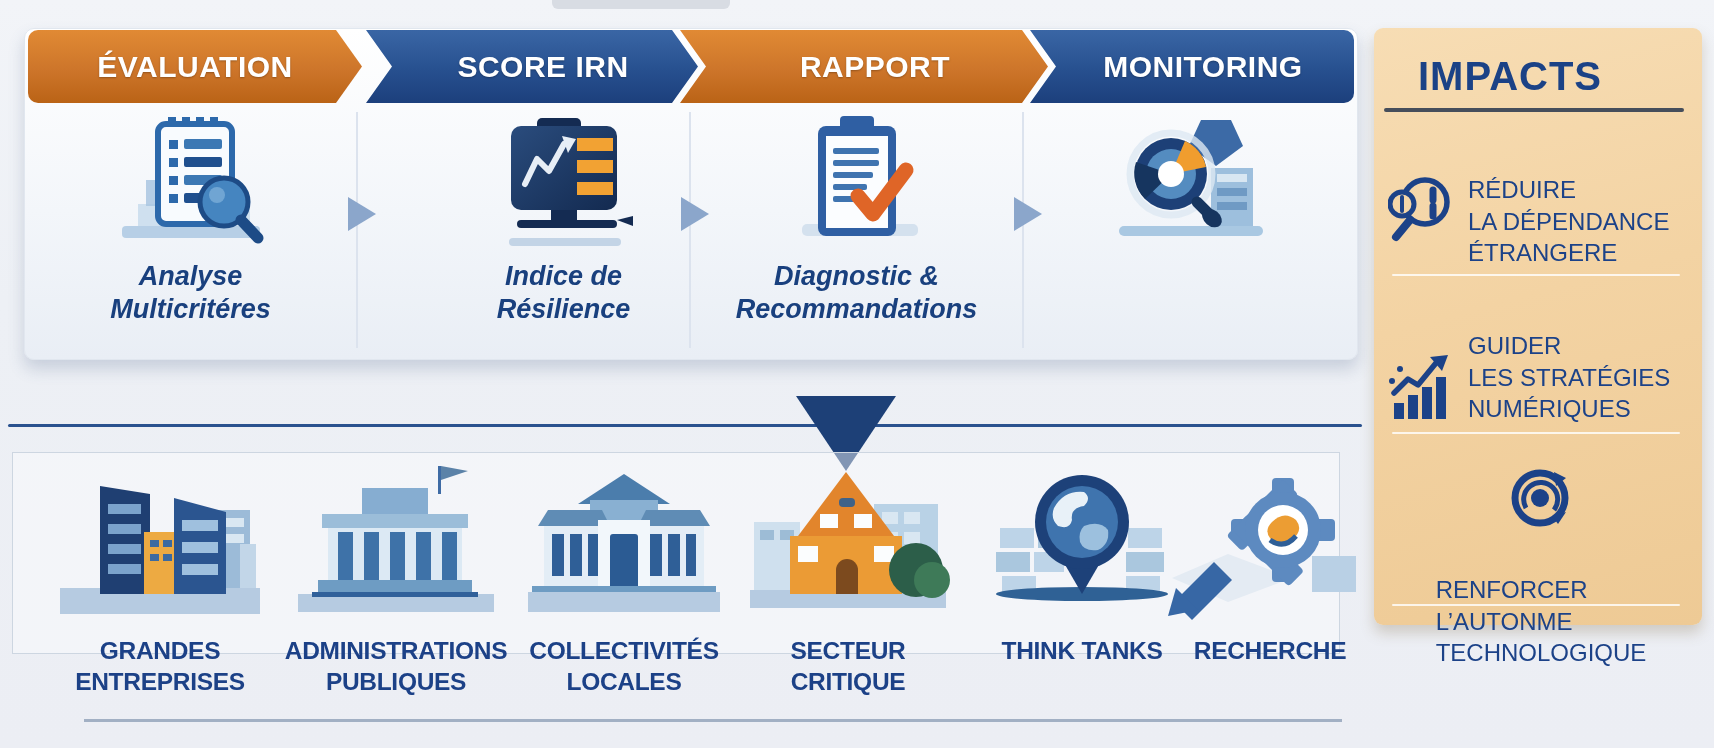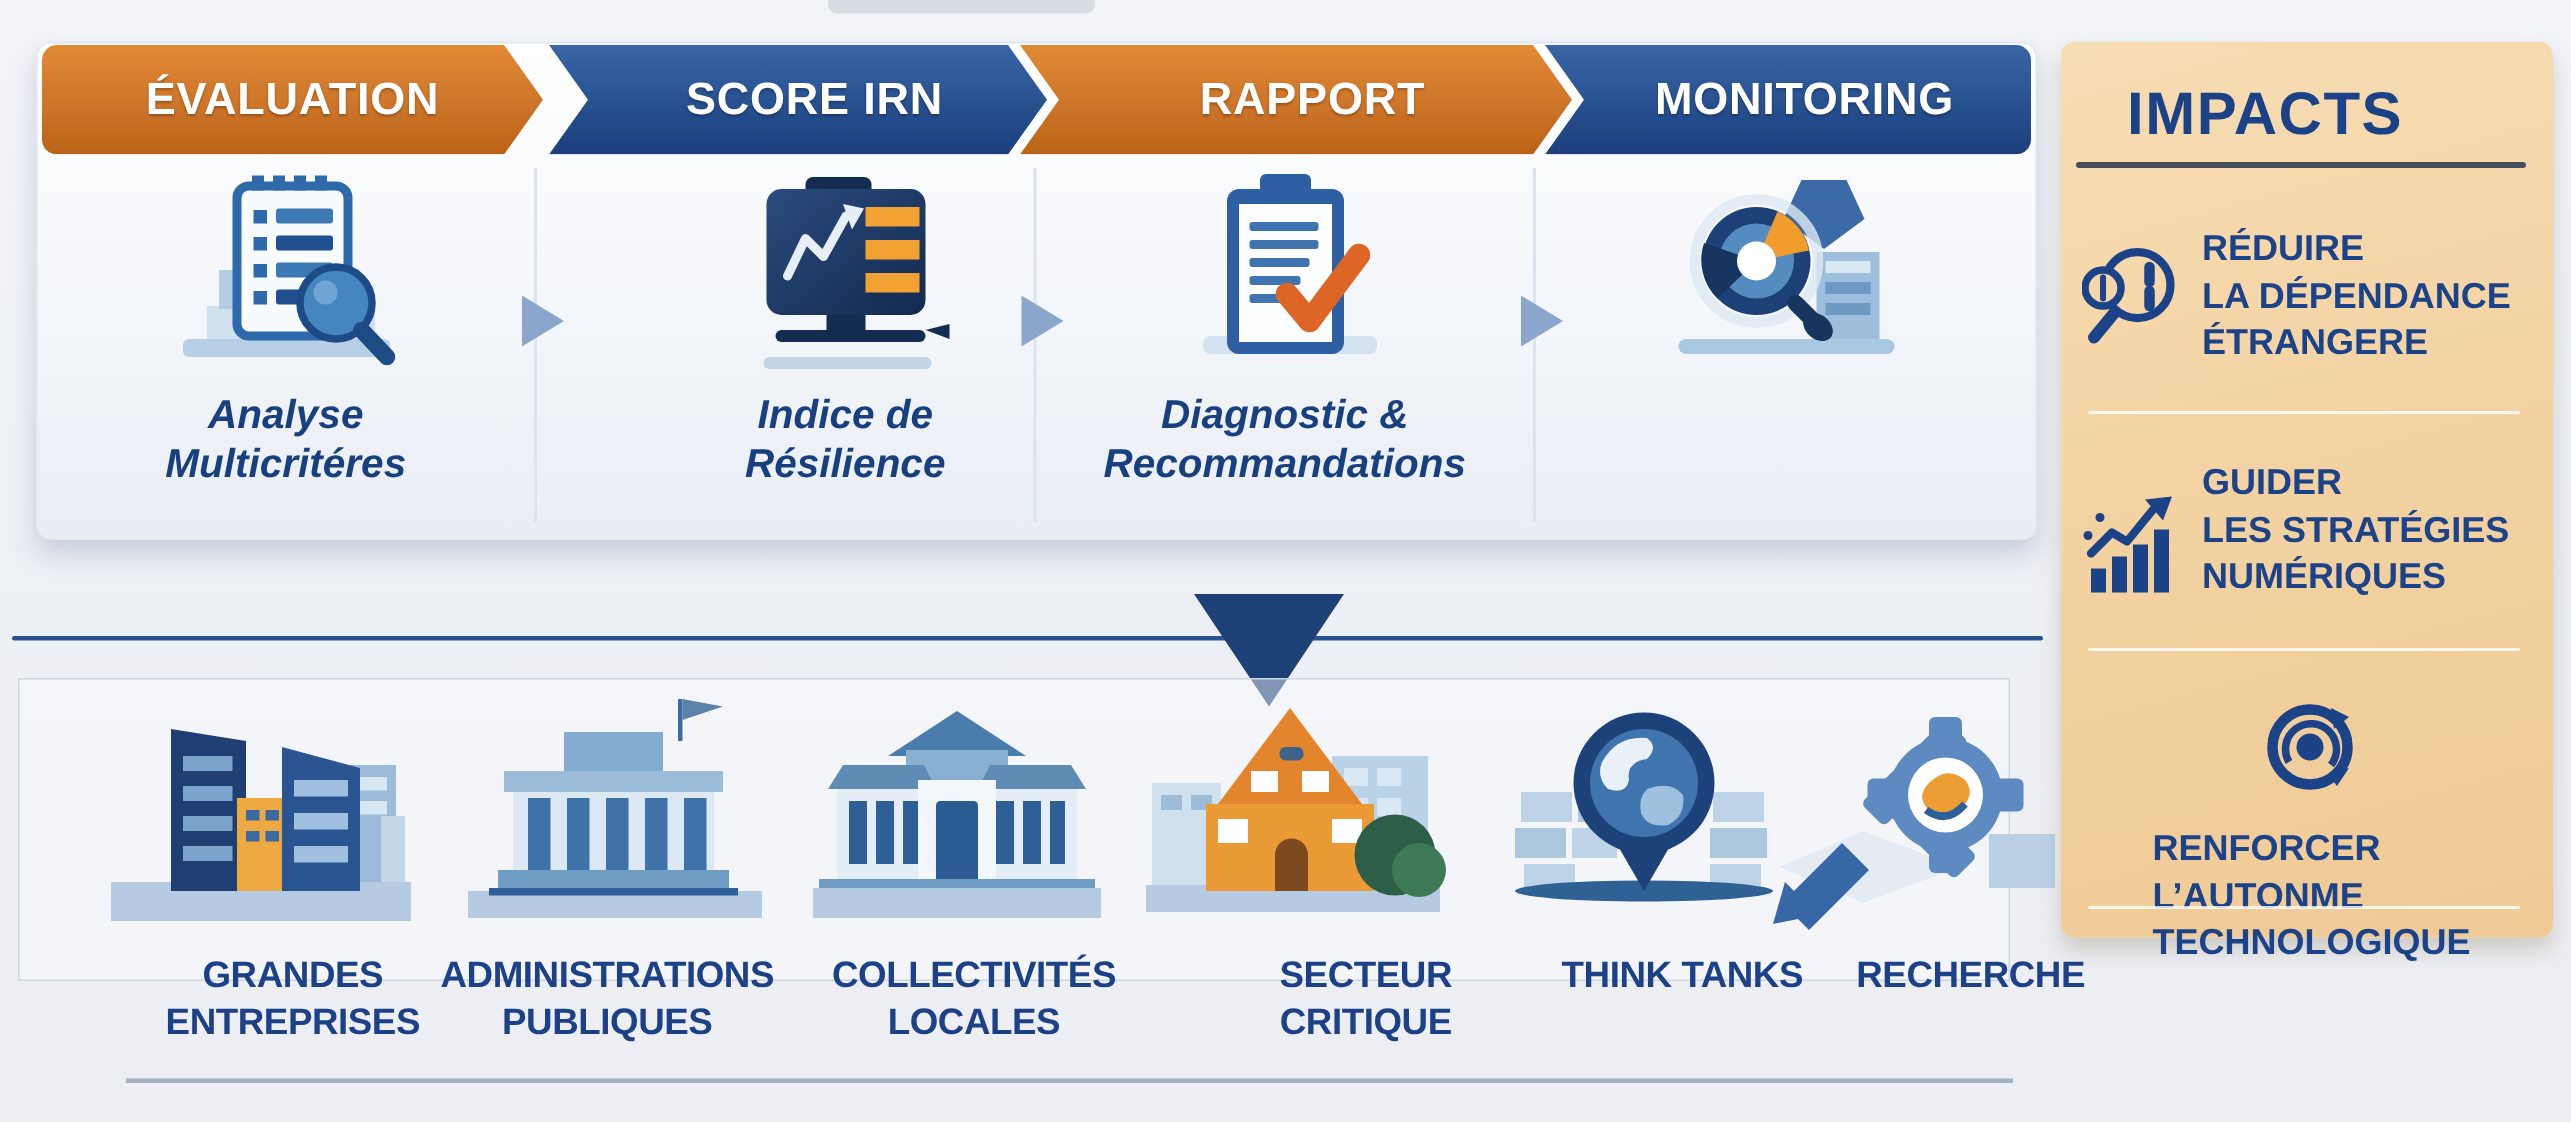--- a/index.html
+++ b/index.html
@@ -34,35 +34,35 @@
   .step-icon{margin-top:8px;height:142px;display:flex;align-items:center;justify-content:center;}
   .caption{margin-top:6px;font-style:italic;font-weight:bold;font-size:27px;color:#19407e;text-align:center;line-height:1.22;}
   .caption span{display:block;}
   .sep{width:2px;background:#dce3ee;top:112px;height:236px;}
   .mini-arrow{width:0;height:0;border-top:17px solid transparent;border-bottom:17px solid transparent;border-left:28px solid #8ba6cb;}
   
   .divider-line{left:8px;top:424px;width:1354px;height:3px;background:#2a528f;border-radius:2px;}
   .down-arrow{left:796px;top:396px;width:0;height:0;border-left:50px solid transparent;border-right:50px solid transparent;border-top:75px solid #1d4077;}
   
   .bottom-box{left:12px;top:452px;width:1326px;height:200px;border:1.5px solid #cdd6e1;background:rgba(252,253,255,.45);}
-  .aud{position:absolute;top:456px;width:240px;display:flex;flex-direction:column;align-items:flex-end;}
+  .aud{position:absolute;top:456px;width:240px;display:flex;flex-direction:column;align-items:center;}
   .aud-icon{height:172px;display:flex;align-items:flex-end;justify-content:center;}
   .aud-label{margin-top:8px;text-align:center;font-weight:bold;font-size:24.5px;color:#1c4187;line-height:1.26;letter-spacing:-.3px;}
   .aud-label span{display:block;}
   .bottom-line{left:84px;top:719px;width:1258px;height:2.5px;background:#a2b0c4;}
   
   .sidebar{
     left:1374px;top:28px;width:328px;height:597px;border-radius:9px;
     background:linear-gradient(165deg,#f7ddb4 0%,#f3d3a3 45%,#eeca95 100%);
     box-shadow:0 8px 14px rgba(120,95,50,.25);
   }
   .sb-title{font-size:40px;font-weight:bold;color:#1b4286;margin:26px 0 0 44px;letter-spacing:1px;}
   .sb-underline{height:3.5px;background:#464e5b;margin:9px 0 0 10px;width:300px;border-radius:2px;}
   .sb-item{position:absolute;left:14px;display:flex;align-items:center;gap:14px;width:306px;}
-  .sb-text{font-weight:bold;font-size:24px;color:#1c4288;line-height:1.32;}
+  .sb-text{font-weight:normal;font-size:24px;color:#1c4288;line-height:1.32;margin-top:24px;}
   .sb-text span{display:block;}
   .sb-div{position:absolute;left:18px;width:288px;height:2px;background:rgba(255,255,255,.8);border-radius:1px;}
 </style>
 </head>
 <body>
 
 <div class="stage">
 
   <div class="abs top-tab"></div>
 

